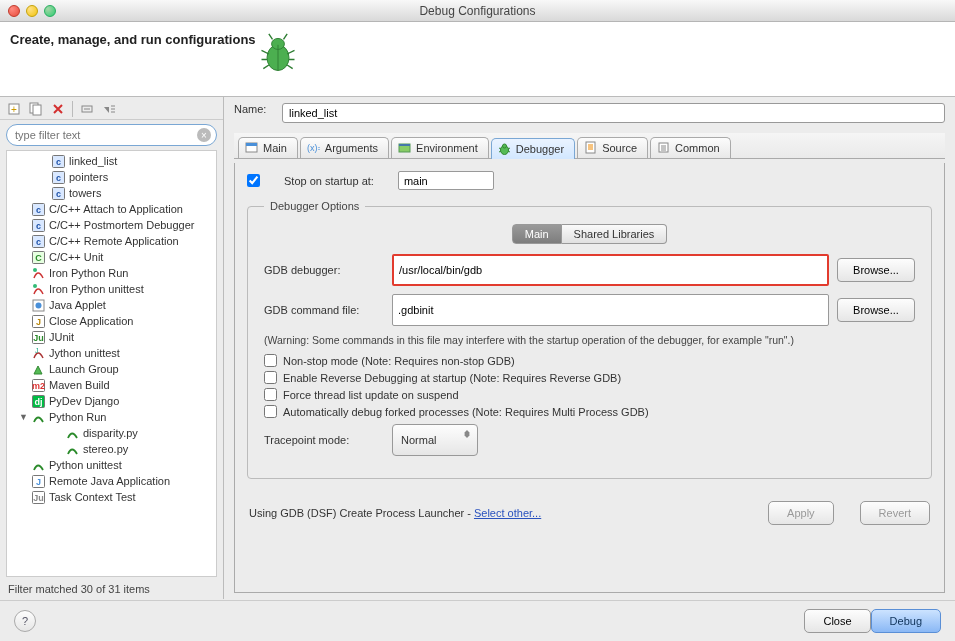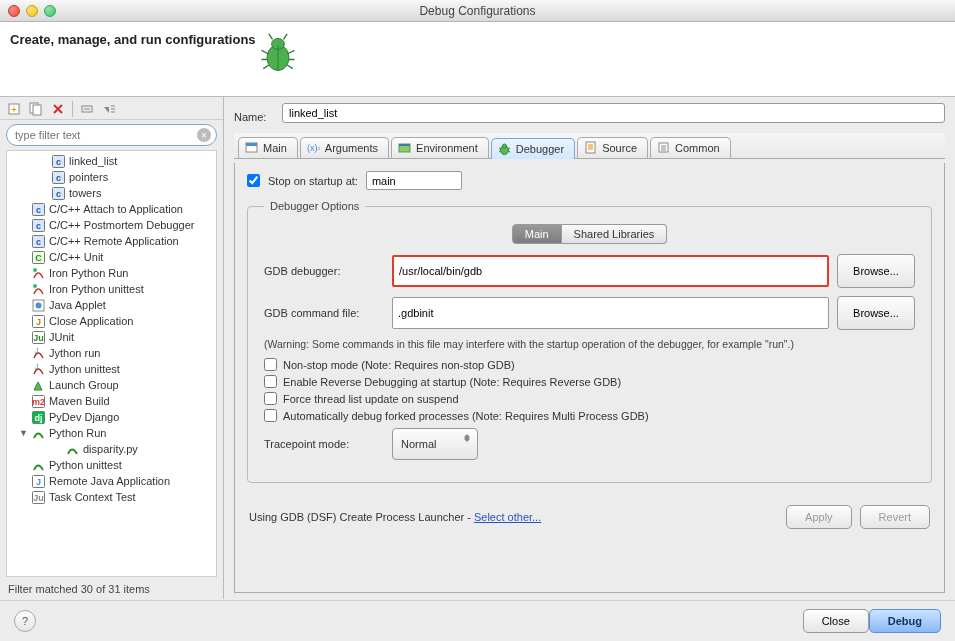--- a/index.html
+++ b/index.html
@@ -77,21 +77,21 @@
   }
   .tree .row.ind1 { padding-left:32px;}
   .tree .row.ind2 { padding-left:46px;}
   .tree .row .ico { width:14px; height:14px; display:inline-flex; align-items:center; justify-content:center;}
   .tree .row .disclose { width:8px; font-size:9px; color:#666;}
   .sb-status { padding:2px 8px 4px; color:#444;}
   .main {
     flex:1; display:flex; flex-direction:column;
     padding:6px 10px 6px 10px; gap:4px;
   }
-  .name-row { display:flex; align-items:flex-end; gap:6px; margin-bottom:6px;}
+  .name-row { display:flex; align-items:flex-start; gap:6px; margin-bottom:6px;}
   .name-row label { width:42px;}
   .name-row input {
     flex:1; height:20px; border:1px solid #999; border-radius:3px;
     padding:0 6px; font-size:11px; background:#fff;
   }
   .tabs {
     display:flex; align-items:flex-end; gap:2px;
     border-bottom:1px solid #aaa; padding-left:4px;
     background:linear-gradient(#f5f5f5,#eaeaea);
     height:26px;
@@ -107,21 +107,21 @@
     background:linear-gradient(#eaf3ff,#d2e7ff);
     border-color:#7aa7d4;
     position:relative; top:1px;
   }
   .tab .ico{width:14px;height:14px;}
   .tabpanel {
     border:1px solid #aaa; border-top:none; flex:1;
     padding:8px 12px 8px 12px; background:#ececec;
     display:flex; flex-direction:column; gap:10px;
   }
-  .check-row { display:flex; align-items:center; gap:8px;}
+  .check-row { display:flex; align-items:center; gap:24px;}
   .check-row input[type=text]{width:96px;height:19px;border:1px solid #999;border-radius:2px;padding:0 5px;font-size:11px;}
   fieldset {
     border:1px solid #bbb; border-radius:4px; padding:12px 16px 14px;
     background:#ececec;
   }
   legend { padding:0 6px; color:#444;}
   .subtoolbar { display:flex; justify-content:center; margin-bottom:10px;}
   .subtab {
     padding:3px 12px; border:1px solid #999; background:linear-gradient(#fafafa,#e0e0e0);
     font-size:11px;
@@ -130,21 +130,21 @@
   .subtab:last-child { border-radius:0 4px 4px 0; border-left:none;}
   .subtab.active { background:linear-gradient(#9a9a9a,#7d7d7d); color:#fff;}
   .form-row { display:flex; align-items:center; gap:8px; margin-bottom:8px;}
   .form-row label { width:120px;}
   .form-row input[type=text]{
     flex:1; height:32px; border:1px solid #999; border-radius:2px;
     padding:0 5px; font-size:11px; background:#fff;
   }
   .form-row .hl { border:2px solid #e23b2e !important; }
   .btn-browse {
-    width:78px; height:34px; border:1px solid #999; border-radius:4px;
+    width:78px; height:24px; border:1px solid #999; border-radius:4px;
     background:linear-gradient(#fdfdfd,#e6e6e6); font-size:11px;
   }
   .warn { font-size:10.5px; color:#444; margin:4px 0 8px;}
   .opt { display:flex; align-items:center; gap:6px; margin:4px 0;}
   .select {
     display:inline-flex; align-items:center; padding:1px 6px 1px 8px;
     border:1px solid #999; border-radius:4px;
     background:linear-gradient(#fdfdfd,#e6e6e6);
     position:relative; min-width:86px; height:32px;
   }
@@ -152,21 +152,21 @@
     background: linear-gradient(#888,#888); clip-path: polygon(20% 35%,50% 10%,80% 35%,80% 65%,50% 90%,20% 65%);}
   .launcher-row { display:flex; align-items:center; justify-content:space-between; margin-top:8px; padding:4px 2px;}
   .launcher-row a { color:#2a52be; text-decoration:underline;}
   .btn {
     height:24px; padding:0 18px; border:1px solid #999; border-radius:5px;
     background:linear-gradient(#fdfdfd,#e6e6e6); font-size:11px;
   }
   .btn[disabled]{color:#999;}
   .btn.primary {
     background:linear-gradient(#cce3ff,#8ab8f5); border-color:#5a8fd6;
-    color:#10335a; font-weight:700;text-align:right;
+    color:#10335a; font-weight:400;text-align:right;
   }
   .footer {
     position:absolute; bottom:0; left:0; right:0;
     display:flex; align-items:center; justify-content:space-between;
     padding:8px 14px; background:#ececec; border-top:1px solid #ccc;
   }
   .footer .right { display:flex; }
   .help {
     width:22px; height:22px; border-radius:50%; border:1px solid #aaa;
     background:linear-gradient(#fdfdfd,#e6e6e6);
@@ -359,30 +359,20 @@
           <span>JUnit</span>
         </div>
         <div class="row">
           <span class="disclose"></span>
           <span class="ico">
             <svg width="13" height="13">
               <path d="M2 11 Q6 1 11 11" fill="none" stroke="#a33" stroke-width="1.5"></path>
               <text x="3" y="6" font-size="7" fill="#2a8">J</text>
             </svg>
           </span>
-          <span>Jython run</span>
-        </div>
-        <div class="row">
-          <span class="disclose"></span>
-          <span class="ico">
-            <svg width="13" height="13">
-              <path d="M2 11 Q6 1 11 11" fill="none" stroke="#a33" stroke-width="1.5"></path>
-              <text x="3" y="6" font-size="7" fill="#2a8">J</text>
-            </svg>
-          </span>
           <span>Jython unittest</span>
         </div>
         <div class="row">
           <span class="disclose"></span>
           <span class="ico">
             <svg width="13" height="13">
               <path d="M2 11 L6 3 L10 11 Z" fill="#5b5" stroke="#383"></path>
             </svg>
           </span>
           <span>Launch Group</span>
@@ -417,20 +407,29 @@
           <span>Python Run</span>
         </div>
         <div class="row ind2">
           <span class="disclose"></span>
           <span class="ico">
             <svg width="13" height="13">
               <path d="M2 11 Q6 2 11 11" fill="none" stroke="#2a8a2a" stroke-width="1.8"></path>
             </svg>
           </span>
           <span>disparity.py</span>
+        </div>
+        <div class="row ind2">
+          <span class="disclose"></span>
+          <span class="ico">
+            <svg width="13" height="13">
+              <path d="M2 11 Q6 2 11 11" fill="none" stroke="#2a8a2a" stroke-width="1.8"></path>
+            </svg>
+          </span>
+          <span>stereo.py</span>
         </div>
         <div class="row">
           <span class="disclose"></span>
           <span class="ico">
             <svg width="13" height="13">
               <path d="M2 11 Q6 2 11 11" fill="none" stroke="#2a8a2a" stroke-width="1.8"></path>
             </svg>
           </span>
           <span>Python unittest</span>
         </div>
@@ -561,21 +560,21 @@
             <span>Normal</span>
           </div>
         </div>
       </fieldset>
 
       <div class="launcher-row">
         <div>
           <span>Using GDB (DSF) Create Process Launcher - </span>
           <a href="#">Select other...</a>
         </div>
-        <div style="display:flex;gap:8px">
+        <div style="display:flex;gap:26px">
           <button class="btn" disabled="">Apply</button>
           <button class="btn" disabled="">Revert</button>
         </div>
       </div>
     </div>
   </div>
 </div>
 
 <div class="footer">
   <div class="help">?</div>

